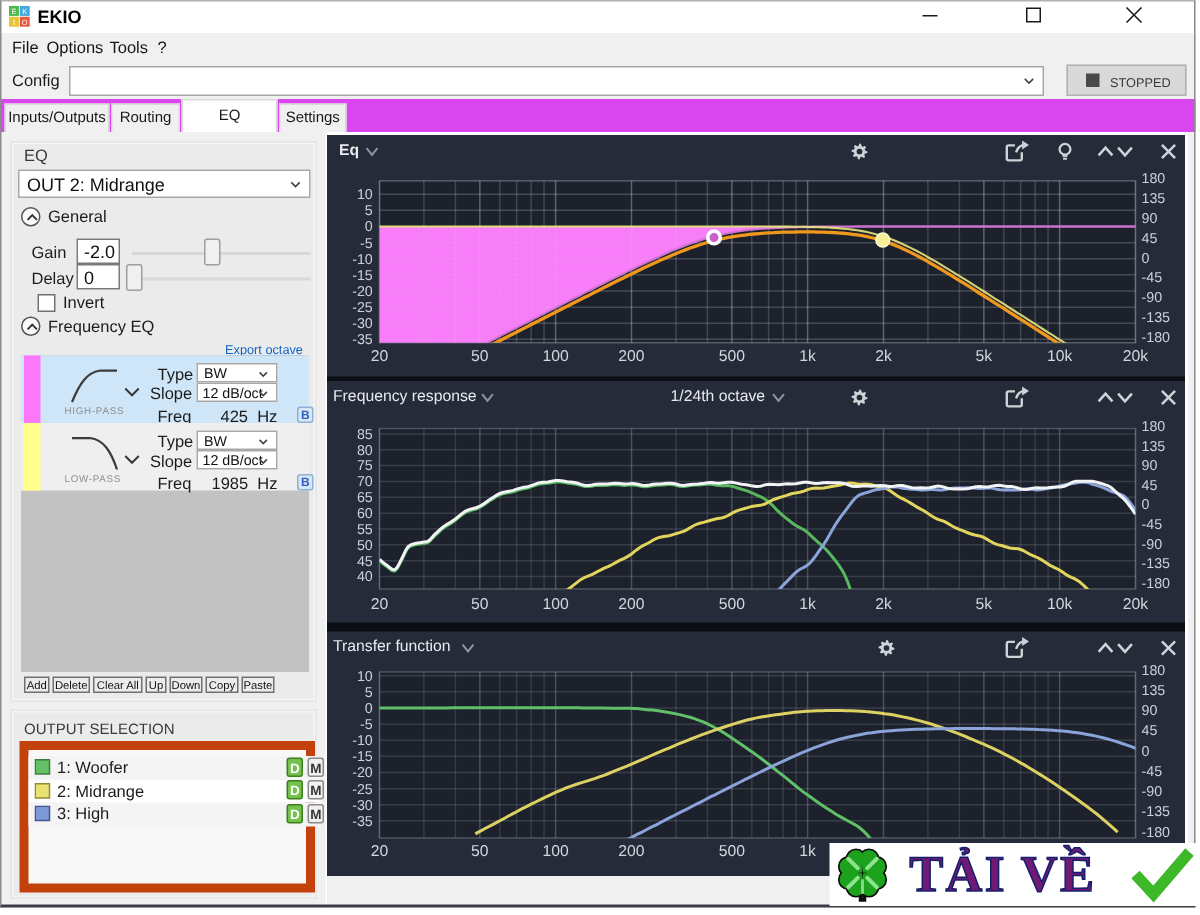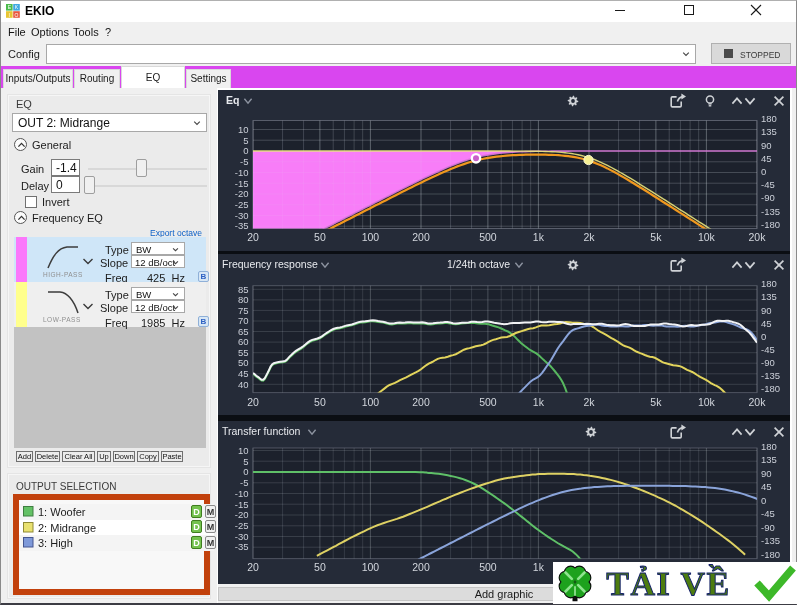--- a/index.html
+++ b/index.html
@@ -89,21 +89,21 @@
           <polyline points="1.2,2.6 4,5.4 6.8,2.6" fill="none" stroke="#444" stroke-width="1.1"></polyline>
         </svg>
     </div>
 
     <div class="secbtn" style="left:14px;top:50px;"></div>
     <svg class="abs" style="left:14px;top:50px" width="15" height="15">
         <polyline points="4.4,8.6 7.5,5.4 10.6,8.6" fill="none" stroke="#333" stroke-width="1.3"></polyline>
       </svg>
     <div class="lbl" style="left:32px;top:51px;">General</div>
     <div class="lbl" style="left:21px;top:75px;">Gain</div>
-    <div class="input" style="left:51px;top:71px;width:29px;height:17px;">-1.4</div>
+    <div class="input" style="left:51px;top:71px;width:29px;height:17px;">-2.0</div>
     <div class="abs" style="left:88px;top:79.5px;width:119px;height:2px;background:#d8d8d8;"></div>
     <div class="abs" style="left:136px;top:71px;width:11px;height:18px;background:#f0f0f0;border:1px solid #9e9e9e;border-radius:2px;"></div>
     <div class="lbl" style="left:21px;top:92px;">Delay</div>
     <div class="input" style="left:51px;top:88px;width:29px;height:17px;">0</div>
     <div class="abs" style="left:88px;top:96.5px;width:119px;height:2px;background:#d8d8d8;"></div>
     <div class="abs" style="left:84px;top:88px;width:11px;height:18px;background:#f0f0f0;border:1px solid #9e9e9e;border-radius:2px;"></div>
     <div class="abs" style="left:25px;top:108px;width:12px;height:12px;background:#fff;border:1px solid #707070;"></div>
     <div class="lbl" style="left:42px;top:108px;">Invert</div>
 
     <div class="secbtn" style="left:14px;top:123px;"></div>
@@ -547,21 +547,20 @@
             <text x="203.0" y="149.5" text-anchor="middle" font-size="10.5" fill="#d2d6dd">200</text>
             <text x="269.9" y="149.5" text-anchor="middle" font-size="10.5" fill="#d2d6dd">500</text>
             <text x="320.4" y="149.5" text-anchor="middle" font-size="10.5" fill="#d2d6dd">1k</text>
             <text x="371.0" y="149.5" text-anchor="middle" font-size="10.5" fill="#d2d6dd">2k</text>
             <text x="437.9" y="149.5" text-anchor="middle" font-size="10.5" fill="#d2d6dd">5k</text>
             <text x="488.4" y="149.5" text-anchor="middle" font-size="10.5" fill="#d2d6dd">10k</text>
             <text x="539.0" y="149.5" text-anchor="middle" font-size="10.5" fill="#d2d6dd">20k</text>
           </svg>
       </div>
       <div class="abs" style="left:1px;top:496px;width:572px;height:20px;background:#f0f0f0;"></div>
-      <div class="abs" style="left:1px;top:499px;width:572px;height:14px;background:#dcdcdc;border:1px solid #c5c5c5;font-size:11px;color:#1a1a1a;text-align:center;">Add graphic</div>
     </div>
   </div>
 </div>
 
 <div class="abs" style="left:553px;top:562px;width:247px;height:42px;background:#ffffff;z-index:95;"></div>
 <svg class="abs" style="left:555px;top:563px;z-index:96" width="40" height="40" viewBox="0 0 40 40">
   <g transform="translate(20,19)">
     <path d="M-1.3,10 L-1.3,18 L1.3,18 L1.3,10 Z" fill="#1da21d" stroke="#0d0d0d" stroke-width="2.4"></path>
     <g fill="#1da21d" stroke="#0d0d0d" stroke-width="2.2">
       <g transform="rotate(45)">
@@ -609,16 +608,16 @@
     </g>
     <g stroke="#95e895" stroke-width="2.6" stroke-linecap="round" opacity="0.95">
       <line x1="3.2" y1="-3.2" x2="9.5" y2="-9.5"></line>
         <line x1="-3.2" y1="-3.2" x2="-9.5" y2="-9.5"></line>
       <line x1="3.2" y1="3.2" x2="9.5" y2="9.5"></line>
         <line x1="-3.2" y1="3.2" x2="-9.5" y2="9.5"></line>
     </g>
     <line x1="0" y1="5" x2="0" y2="13" stroke="#8fe08f" stroke-width="2" stroke-linecap="round" opacity="0.9"></line>
   </g>
 </svg>
-<div class="abs" style="left:597px;top:565px;z-index:96;width:143px;text-align:center;font-family:'Liberation Serif',serif;font-weight:bold;font-size:34px;letter-spacing:1.5px;color:#4d7c0f;-webkit-text-stroke:1px #131f6b;">TẢI VỀ</div>
+<div class="abs" style="left:597px;top:565px;z-index:96;width:143px;text-align:center;font-family:'Liberation Serif',serif;font-weight:bold;font-size:34px;letter-spacing:1.5px;color:#701a75;-webkit-text-stroke:1px #131f6b;">TẢI VỀ</div>
 <svg class="abs" style="left:748px;top:562px;z-index:96" width="50" height="42" viewBox="0 0 50 42">
   <path d="M9,21 L21,34 L45,6" fill="none" stroke="#3db829" stroke-width="7.5"></path>
 </svg>
 
 </body></html>

